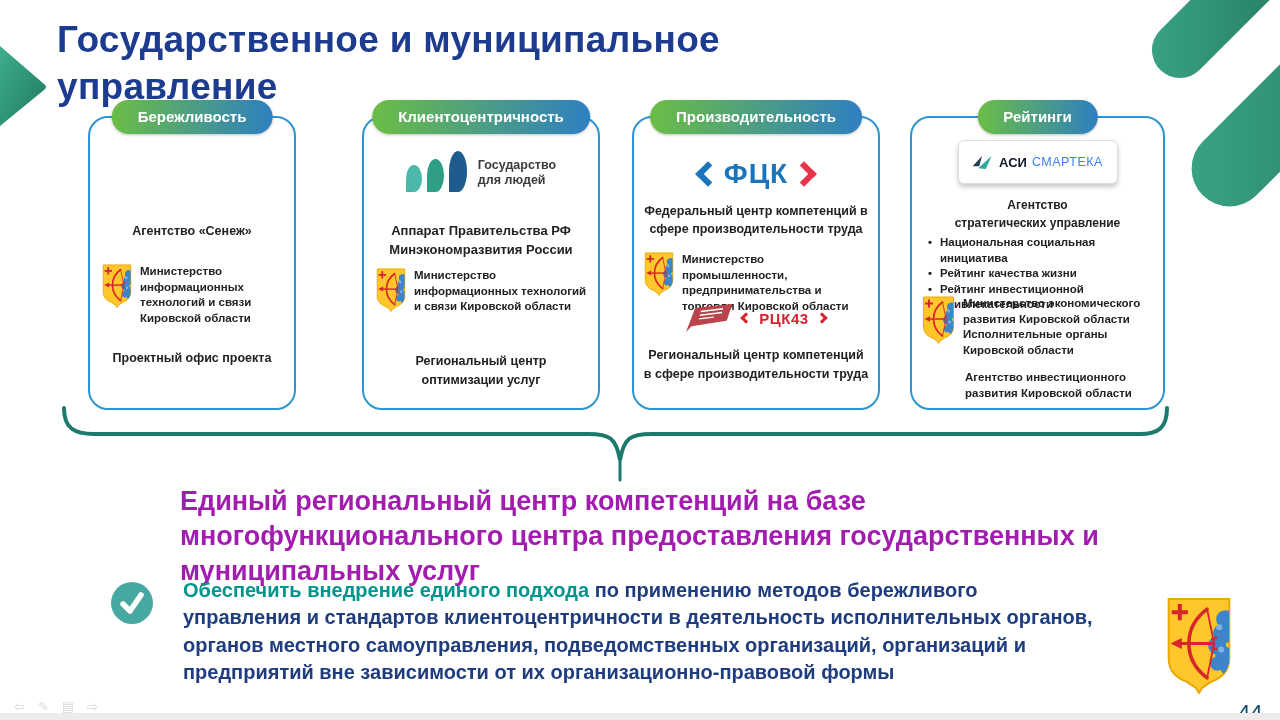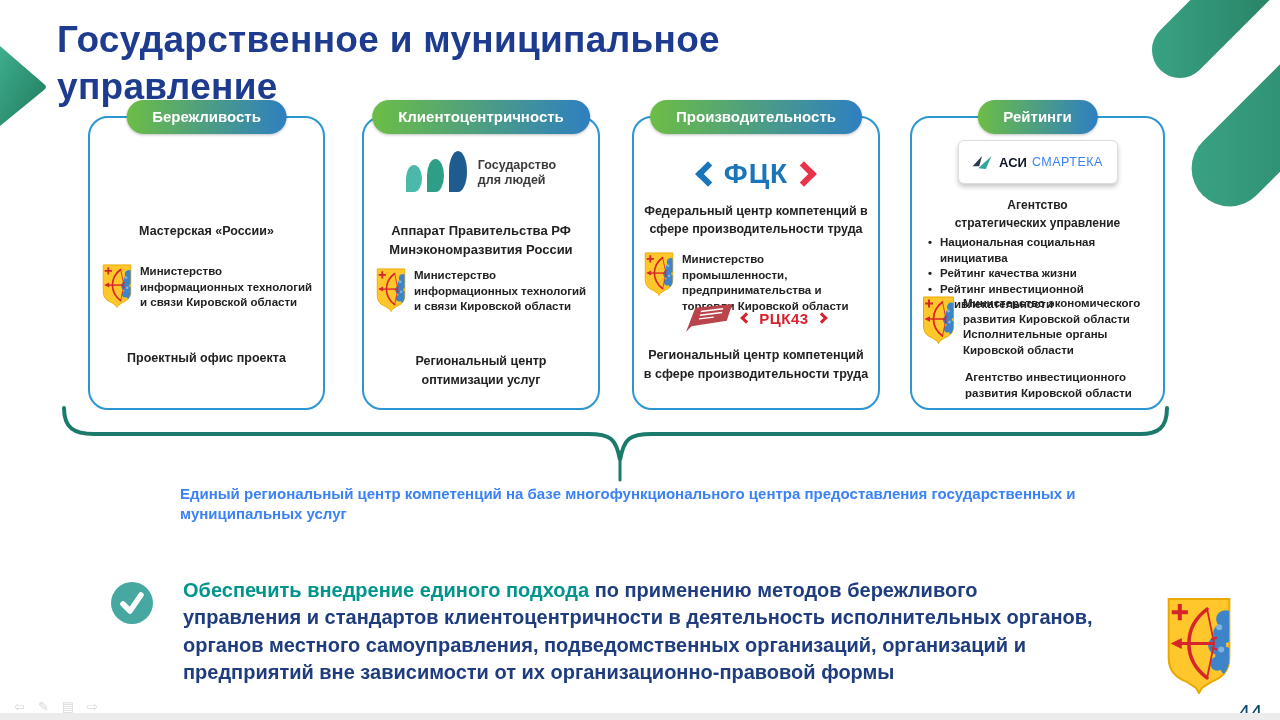--- a/index.html
+++ b/index.html
@@ -12,21 +12,21 @@
   #caps1{left:1125px;top:-43px;width:240px;height:56px;transform:rotate(-45deg);}
   #caps2{left:1150px;top:30px;width:360px;height:76px;transform:rotate(-45deg);}
 
   
   #title{left:57px;top:16px;width:900px;color:#1d3c8f;font-size:37px;font-weight:700;
          line-height:1.28;letter-spacing:.3px;}
 
   
   .card{position:absolute;top:116px;height:294px;background:#fff;border:2.5px solid #2b96d1;
         border-radius:20px;box-sizing:border-box;}
-  #card-lean{left:88px;width:237px;padding-left:8px;}
+  #card-lean{left:88px;width:208px;padding-left:8px;}
   #card-client{left:362px;width:238px;}
   #card-prod{left:632px;width:248px;}
   #card-ratings{left:910px;width:255px;}
   .pill{position:absolute;top:-18px;left:50%;transform:translateX(-50%);height:34px;line-height:34px;
         padding:0 26px;border-radius:17px;background:linear-gradient(90deg,#6cbd45,#2e7fc0);
         color:#fff;font-weight:700;font-size:15px;white-space:nowrap;box-shadow:0 1px 3px rgba(0,0,0,.25);}
   .cc{position:absolute;left:0;right:0;text-align:center;color:#222;font-weight:700;}
   .row{position:absolute;display:flex;gap:8px;align-items:flex-start;color:#222;font-weight:700;}
   .small{font-size:11.5px;line-height:1.35;text-align:left;}
   .crest{flex:0 0 auto;}
@@ -61,21 +61,21 @@
            background:#fff;border:1px solid #ddd;border-radius:6px;box-shadow:0 3px 5px rgba(0,0,0,.22);
            display:flex;align-items:center;justify-content:center;gap:5px;}
   .asi-word{font-size:13px;font-weight:700;color:#0f172a;}
   .smk-word{font-size:12.5px;color:#3b82f6;letter-spacing:.5px;}
   .bullets{position:absolute;top:117px;left:14px;right:6px;font-size:11.5px;font-weight:700;color:#222;line-height:1.35;text-align:left;}
   .bullets div{padding-left:14px;position:relative;}
   .bullets div::before{content:"•";position:absolute;left:2px;}
 
   
   #brace{left:58px;top:404px;}
-  #caption{left:180px;top:484px;width:965px;color:#3b82f6;font-size:15px;font-weight:700;line-height:1.3;}
+  #caption{left:180px;top:484px;width:965px;color:#a21caf;font-size:27px;font-weight:700;line-height:1.3;}
 
   
   #goal-check{left:111px;top:582px;width:42px;height:42px;}
   #goal-text{left:183px;top:577px;width:915px;font-size:20px;font-weight:700;line-height:1.37;}
   #goal-text .hl{color:#00958c;}
   #goal-text .rest{color:#1e3c7e;}
 
   
   #crest-big{left:1157px;top:597px;}
   #pagenum{left:1238px;top:700px;font-size:22px;color:#0c4a6e;}
@@ -127,21 +127,21 @@
   <path d="M0,2 L44,40 Q48,43 44,46 L0,82 Z" fill="url(#trig)"></path>
 </svg>
 
 <div class="abs" id="title">
   <div>Государственное и муниципальное</div>
   <div>управление</div>
 </div>
 
 <div class="card" id="card-lean">
   <div class="pill">Бережливость</div>
-  <div class="cc" style="top:106px;font-size:12.5px;">Мастерская «России»</div>
+  <div class="cc" style="top:106px;font-size:12.5px;">Агентство «Сенеж»</div>
   <div class="row small" style="top:146px;left:12px;right:6px;">
     <svg class="crest" width="30" height="44" viewBox="0 0 64 96">
         <use href="#kirov-crest"></use>
       </svg>
     <span>Министерство информационных технологий и связи Кировской области</span>
   </div>
   <div class="cc" style="top:232px;font-size:12.5px;line-height:1.4;">
     <div>Проектный офис проекта</div>
   </div>
 </div>

